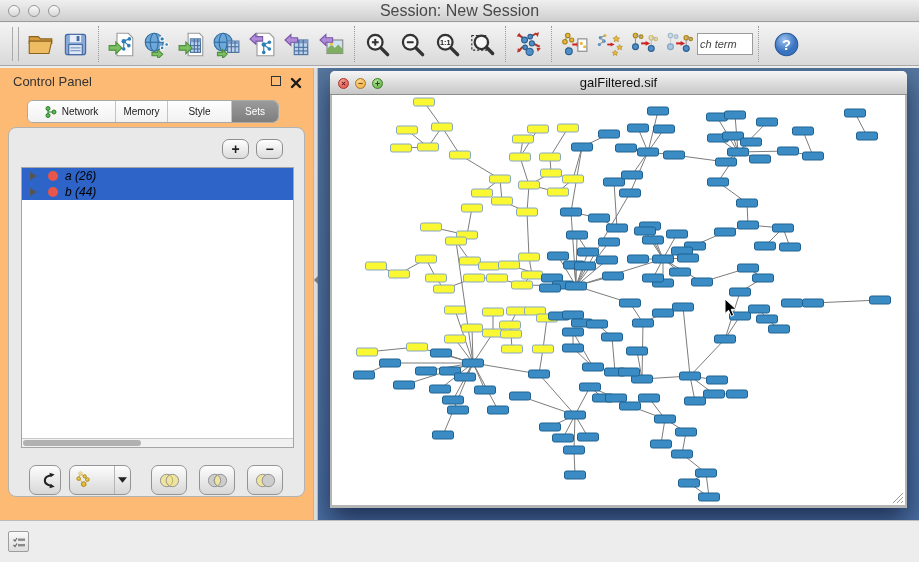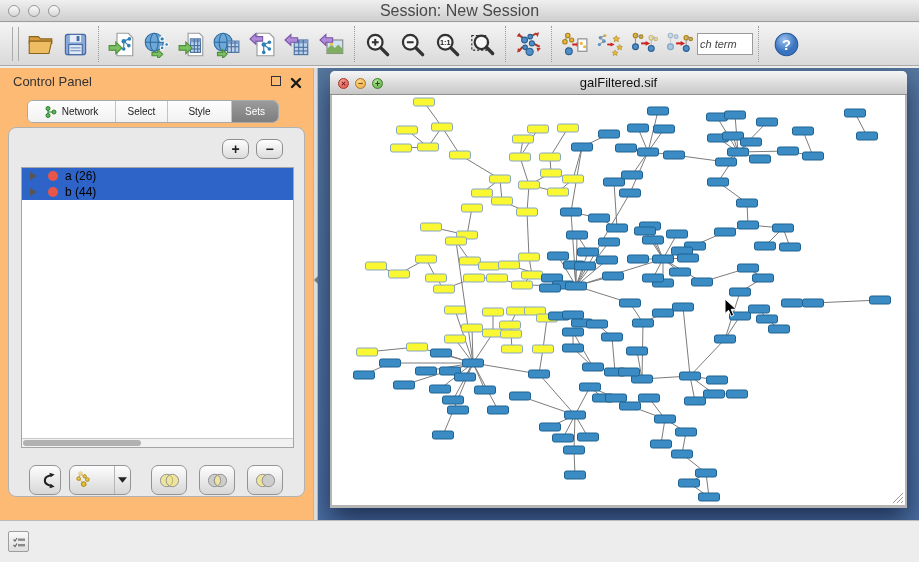--- a/index.html
+++ b/index.html
@@ -45,21 +45,21 @@
   .tab.active { background:linear-gradient(#9b9b9b,#7e7e7e); color:#fff; }
 
   .sets-panel { position:absolute; left:8px; top:59px; width:297px; height:370px;
     border:1px solid #b2b2b2; border-radius:8px; background:#e9e9e9; }
   .pm-btn { position:absolute; top:11px; width:27px; height:20px; border:1px solid #8f8f8f;
     border-radius:7px; background:linear-gradient(#fefefe,#dcdcdc); font-size:14px; font-weight:bold;
     color:#222; line-height:17px; text-align:center; }
   .pm-plus { left:213px; }
   .pm-minus { left:247px; }
   .set-list { position:absolute; left:12px; top:39px; width:273px; height:281px;
-    background:#fff; border:1px solid #a5a5a5; }
+    background:#fff; border:1px solid #a5a5a5;font-style:italic; }
   .set-row { position:relative; height:16px; display:flex; align-items:center; font-size:12px; color:#000; }
   .set-row.selected { background:#2e64c8; }
   .row-tri { width:0; height:0; border-left:7px solid #555; border-top:4.5px solid transparent;
     border-bottom:4.5px solid transparent; margin-left:8px; }
   .row-dot { width:10px; height:10px; border-radius:50%; background:#e8564a; margin-left:11px; margin-right:7px; }
   .hscroll { position:absolute; left:0; right:0; bottom:0; height:9px; background:#f1f1f1; border-top:1px solid #c9c9c9; }
   .hscroll-thumb { position:absolute; left:1px; top:1px; width:118px; height:6px; border-radius:3px; background:#b1b1b1; }
   .panel-btn { position:absolute; top:337px; height:30px; border:1px solid #949494; border-radius:7px;
     background:linear-gradient(#fdfdfd,#d7d7d7); display:flex; align-items:center; justify-content:center; }
   .combo-arrow { width:16px; height:100%; border-left:1px solid #b5b5b5;
@@ -352,21 +352,21 @@
         <div class="tab" style="width: 88px;">
           <svg viewBox="0 0 12 14" width="12" height="14">
             <path d="M3 3.5v7M3 7h6" stroke="#2d7d2d" fill="none"></path>
             <circle cx="3" cy="3.5" r="2" fill="#5cb85c" stroke="#2d7d2d"></circle>
             <circle cx="3" cy="10.5" r="2" fill="#5cb85c" stroke="#2d7d2d"></circle>
             <circle cx="9" cy="7" r="2" fill="#5cb85c" stroke="#2d7d2d"></circle>
           </svg>
           <span>Network</span>
         </div>
         <div class="tab" style="width: 52px;">
-          <span>Select</span>
+          <span>Memory</span>
         </div>
         <div class="tab" style="width: 64px;">
           <span>Style</span>
         </div>
         <div class="tab active" style="width: 46px;">
           <span>Sets</span>
         </div>
       </div>
 
     <div class="sets-panel">

